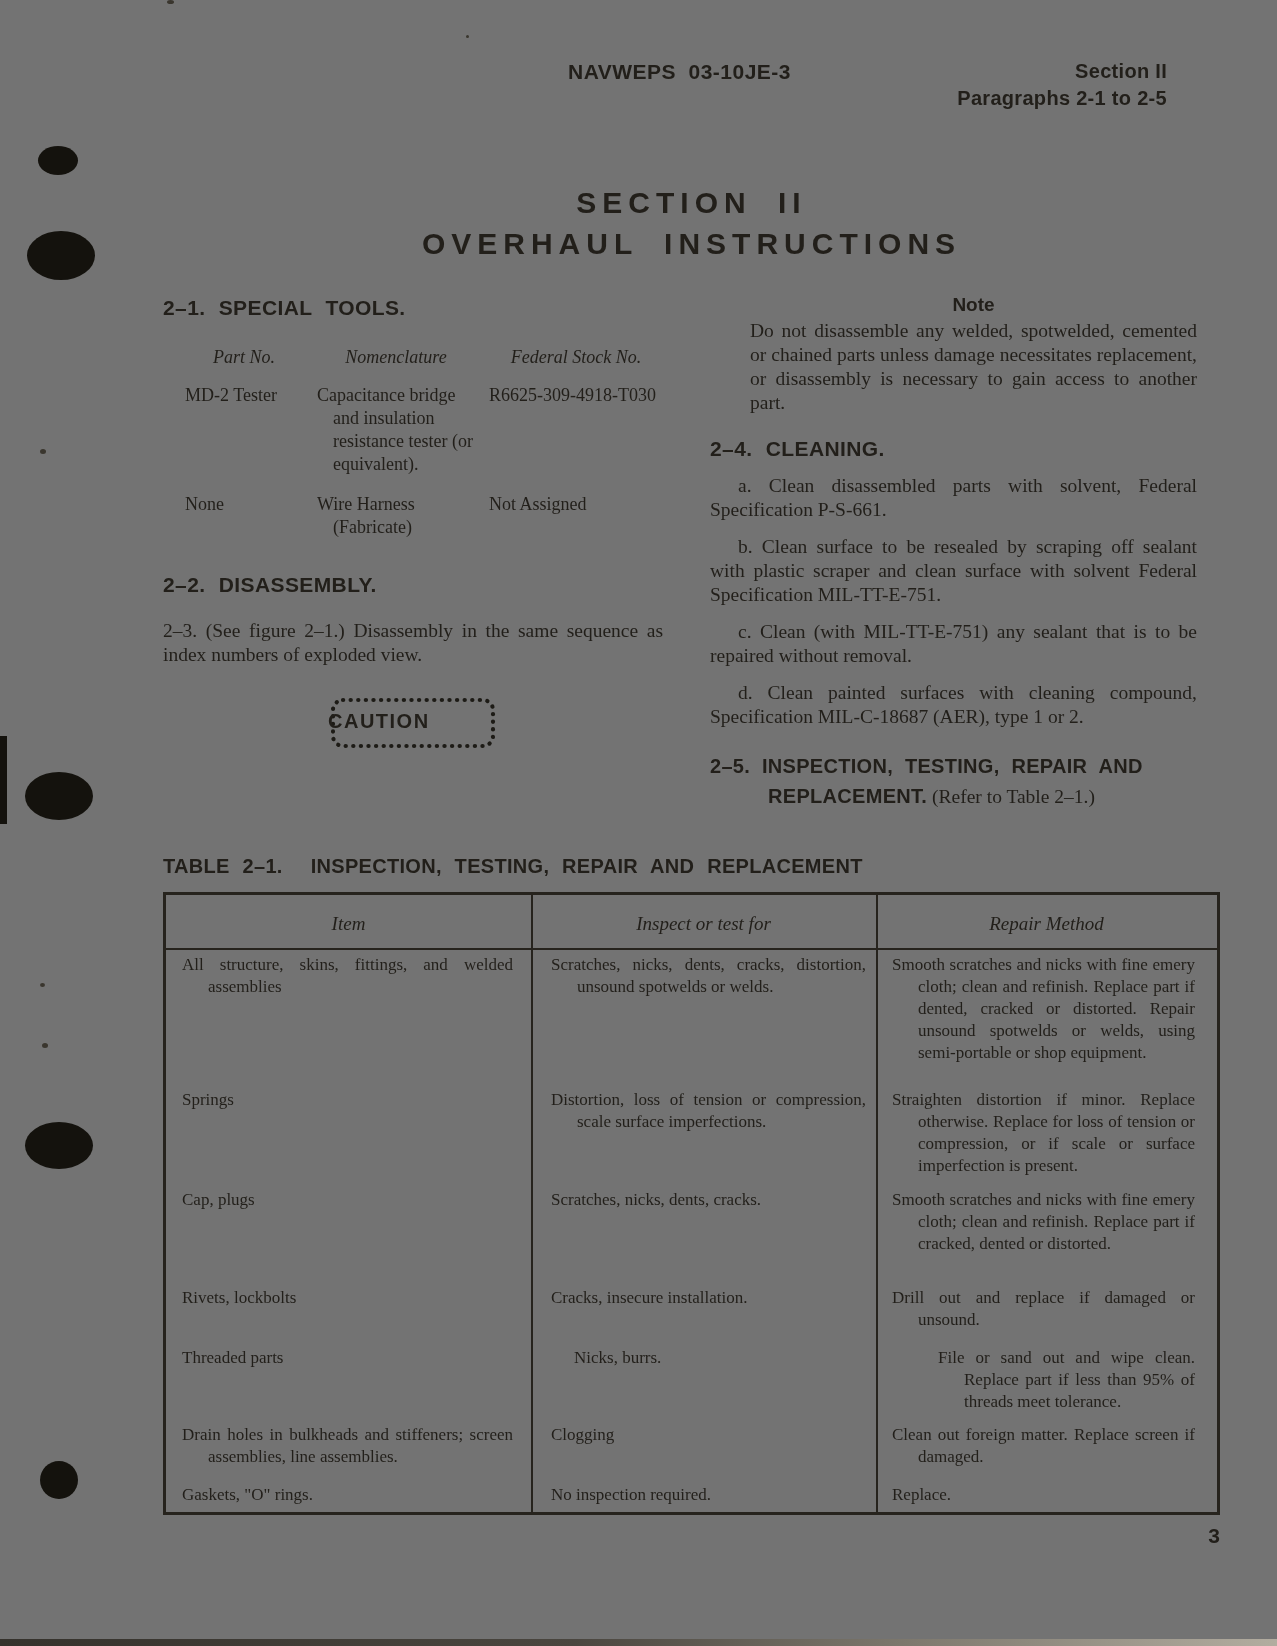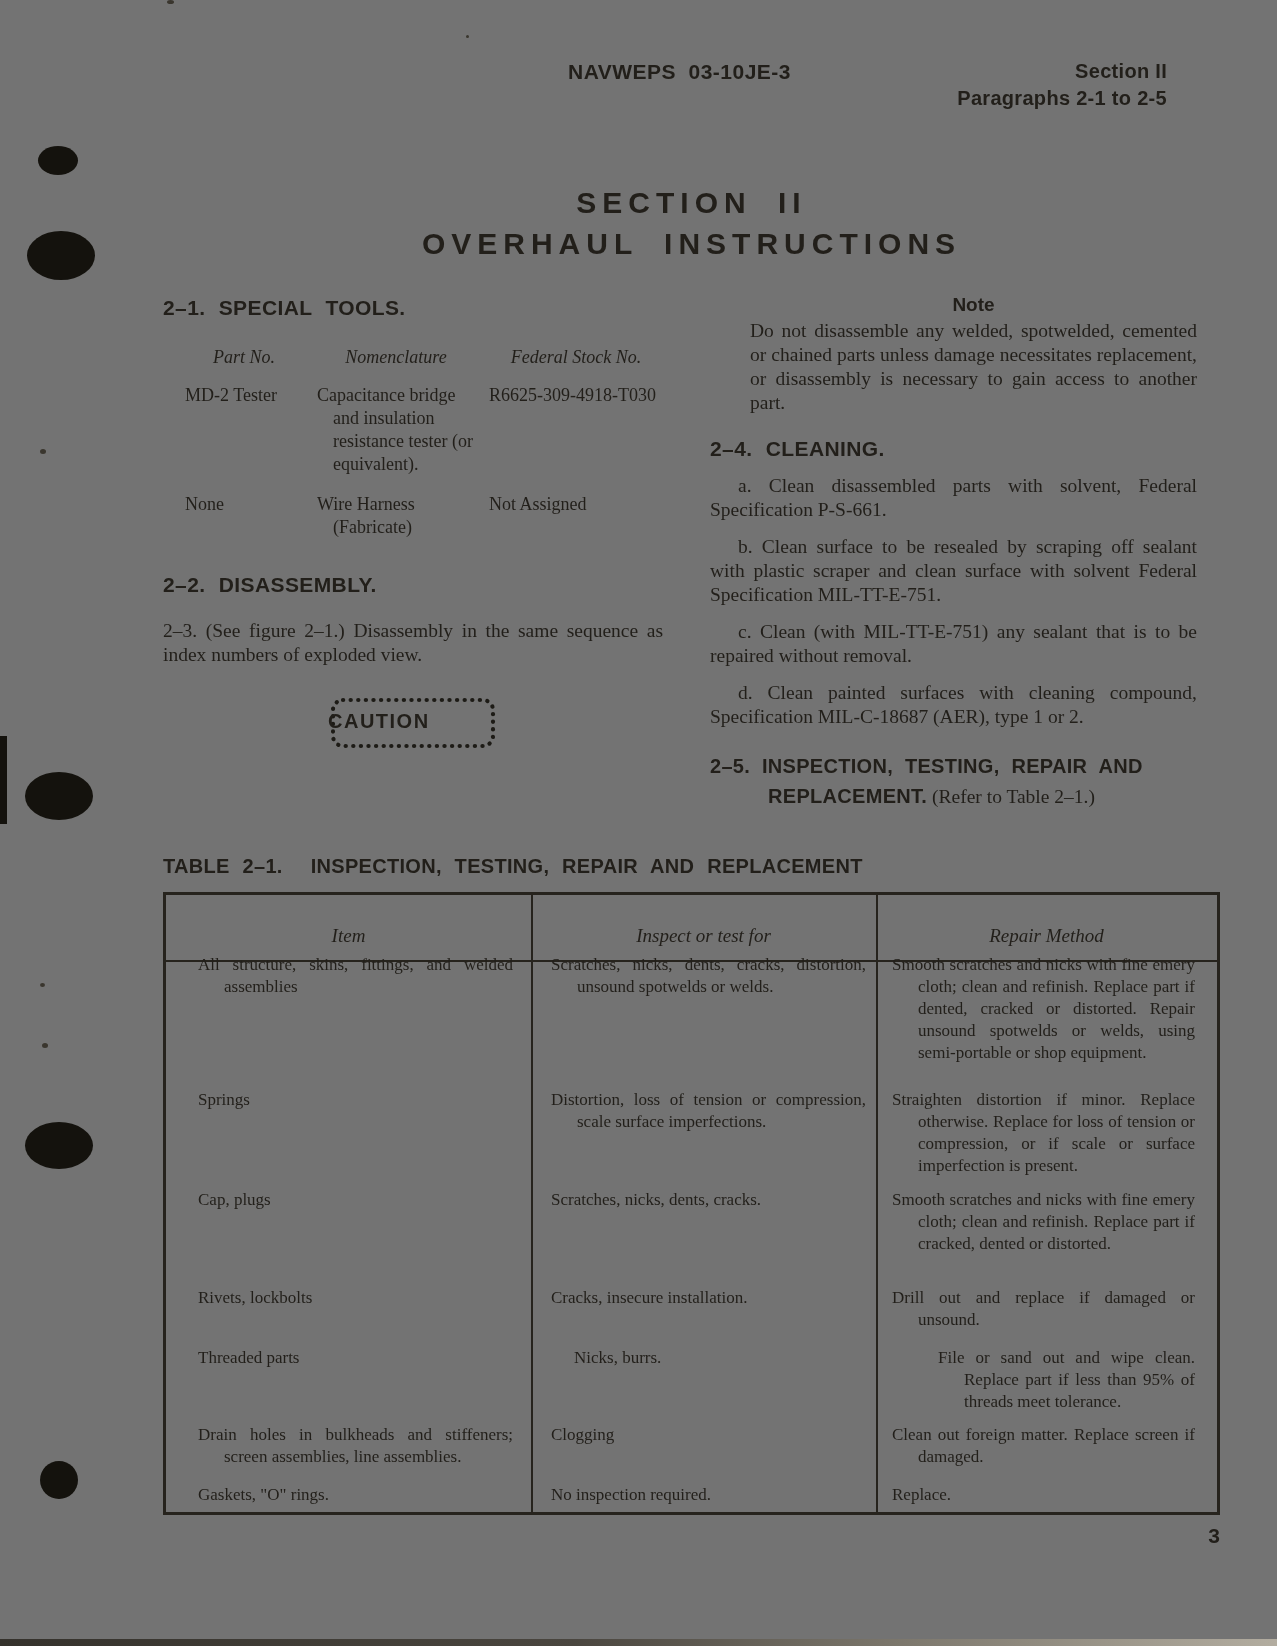--- a/index.html
+++ b/index.html
@@ -57,26 +57,26 @@
   .h25-l2 span { font-size:19.5px; }
   
   .t21-caption { position:absolute; left:163px; top:855px; width:1057px; text-align:left;
     font-family:"Liberation Sans", sans-serif; font-weight:bold; font-size:20px; word-spacing:7px; letter-spacing:.3px; }
   .t21-caption .lbl { margin-right:28px; }
   .t21 { position:absolute; left:163px; top:892px; width:1057px; height:623px;
     border:3px solid #26231d; box-sizing:border-box; }
   .vline { position:absolute; top:0; bottom:0; width:2px; background:#26231d; }
   .vline-1 { left:365px; }
   .vline-2 { left:710px; }
-  .t21-head { position:absolute; left:0; right:0; top:16px; height:49px;
+  .t21-head { position:absolute; left:0; right:0; top:4px; height:49px;
     border-bottom:2px solid #26231d; display:grid; grid-template-columns:365px 345px 1fr;
     align-items:center; font-style:italic; font-size:19px; text-align:center; }
   .t21-row { position:absolute; left:0; right:0; display:grid; grid-template-columns:365px 345px 1fr;
     font-size:17px; line-height:22px; }
-  .c1 { padding:0 18px 0 32px; }
+  .c1 { padding:0 18px 0 16px; }
   .c2 { padding:0 10px 0 20px; }
   .c3 { padding:0 22px 0 16px; }
   .hang { padding-left:26px; text-indent:-26px; text-align:justify; }
   
   .page-num { position:absolute; left:163px; top:1524px; width:1057px; text-align:right;
     font-family:"Liberation Sans", sans-serif; font-weight:bold; font-size:21px; }
 </style>
 </head>
 <body>
 

